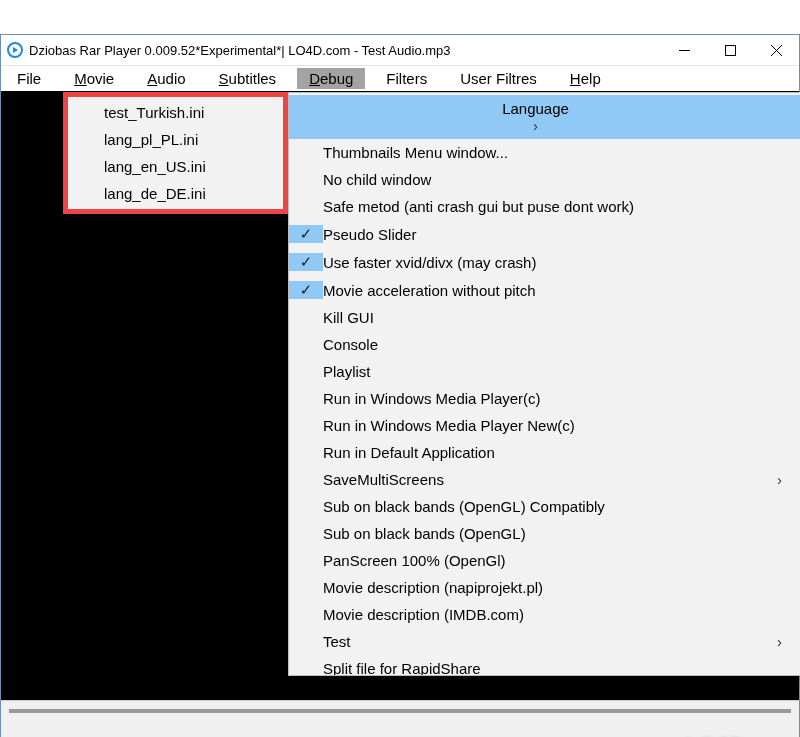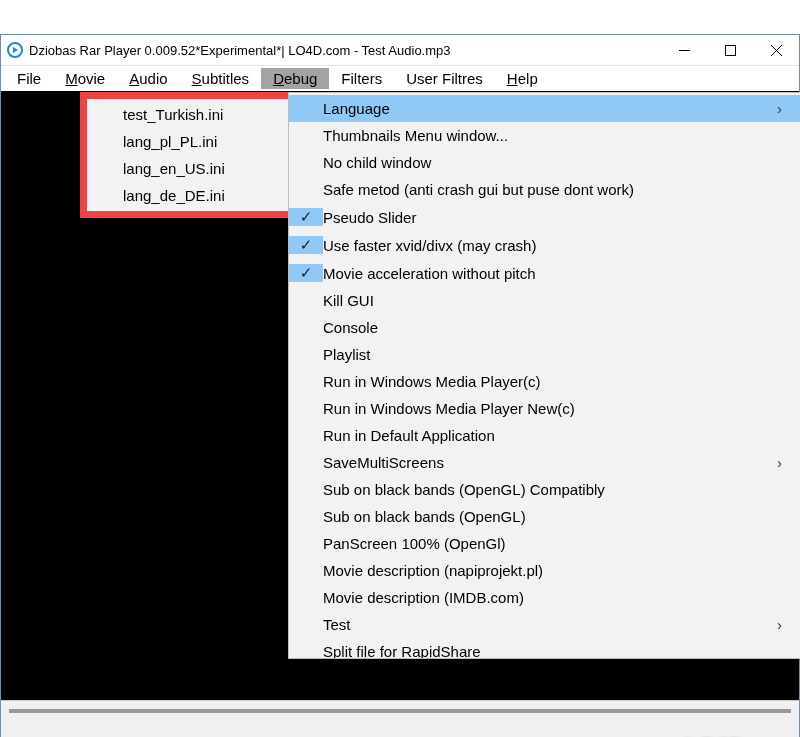--- a/index.html
+++ b/index.html
@@ -51,21 +51,21 @@
     display:flex; align-items:center; justify-content:center;
     font-size: 12px;
   }
   .winbtn svg { width:11px; height:11px; stroke:#000; stroke-width:1; fill:none;}
   .menubar {
     height: 26px;
     display: flex;
     align-items: center;
     padding: 0 4px;
     border-top: 1px solid #e5e5e5;
-    gap: 0;
+    gap: 9px;
     font-size: 15px;
   }
   .menubar .mitem {
     padding: 2px 12px;
     cursor: default;
   }
   .menubar .mitem.active {
     background: #a3a3a3;
   }
   .menubar .mitem .ul { text-decoration: underline; }
@@ -92,24 +92,24 @@
     padding:2px 10px; font-size:13px;
     font-family: Liberation Mono, monospace;
   }
   .ctrl-btn.icons {
     font-family: monospace; letter-spacing:1px;
     padding:2px 6px;
   }
   
   .submenu {
     position:absolute;
-    top: 57px; left: 79px;
+    top: 57px; left: 62px;
     width: 225px;
     background:#f2f2f2;
-    border:7px solid #ef4444;
+    border:5px solid #ef4444;
     box-shadow: 3px 3px 4px rgba(0,0,0,0.15);
     z-index: 20;
     padding: 2px 0;
   }
   .submenu .subitem {
     padding: 5px 10px 5px 36px;
     font-size: 15px;
     cursor: default;
   }
   
@@ -134,20 +134,21 @@
     width: 34px; text-align:center;
     color:#1a1a1a;
     font-size:15px;
   }
   .debugmenu .ditem .label { flex:1; }
   .debugmenu .ditem .arrow {
     color:#333;
   }
   .debugmenu .ditem.highlight {
     background:#90c8f6;
+    flex-direction:column;
   }
   .debugmenu .ditem.highlight .chkcol{ background:#6fb7f2; }
   .debugmenu .ditem.checked .chkcol{ background:#90c8f6; }
   .debugmenu .cutoff {
     padding:5px 14px 0 34px;
     font-size:15px;
     height:20px; overflow:hidden;
   }
   .watermark {
     position:absolute; right:2px; bottom:10px;

